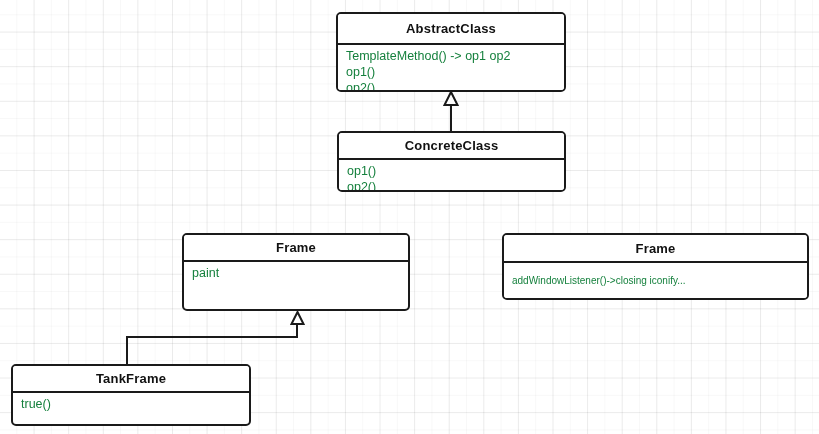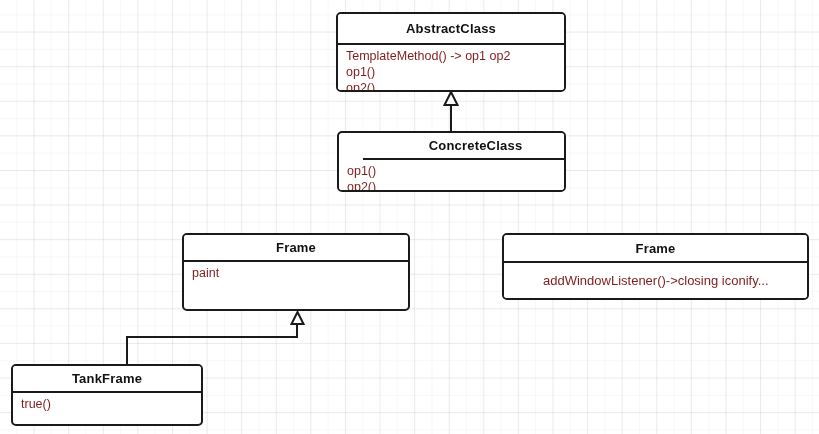--- a/index.html
+++ b/index.html
@@ -45,30 +45,29 @@
     background: #ffffff;
   }
   .uml-body {
     box-sizing: border-box;
     padding: 3px 8px 2px 8px;
     background: #ffffff;
   }
   .uml-body .member {
     font-size: 12.5px;
     line-height: 16px;
-    color: #7f1d1d;
+    color: #15803d;
     white-space: nowrap;
   }
   .uml-body.centered {
     display: flex;
     align-items: center;
   }
   .uml-body.centered .member {
-    font-size: 13px;
-    margin-left: 31px;
+    font-size: 10px;
   }
 
   
   .conn {
     position: absolute;
     background: #1a1a1a;
   }
   .conn-v { width: 2px; }
   .conn-h { height: 2px; }
   .arrow-wrap { position: absolute; }
@@ -84,21 +83,21 @@
       <span>AbstractClass</span>
     </div>
     <div class="uml-body">
       <div class="member">TemplateMethod() -&gt; op1 op2</div>
       <div class="member">op1()</div>
       <div class="member">op2()</div>
     </div>
   </div>
 
   <div class="uml-class" style="left:337px; top:131px; width:229px; height:61px;">
-    <div class="uml-title" style="height:27px;margin-left:24px;">
+    <div class="uml-title" style="height:27px;">
       <span>ConcreteClass</span>
     </div>
     <div class="uml-body">
       <div class="member">op1()</div>
       <div class="member">op2()</div>
     </div>
   </div>
 
   <div class="conn conn-v" style="left:450px; top:104px; width:2px; height:27px;"></div>
   <div class="arrow-wrap" style="left:443px; top:91px;">
@@ -118,21 +117,21 @@
 
   <div class="uml-class" style="left:502px; top:233px; width:307px; height:67px;">
     <div class="uml-title" style="height:28px;">
       <span>Frame</span>
     </div>
     <div class="uml-body centered" style="height:35px;">
       <div class="member">addWindowListener()-&gt;closing iconify...</div>
     </div>
   </div>
 
-  <div class="uml-class" style="left:11px; top:364px; width:192px; height:62px;">
+  <div class="uml-class" style="left:11px; top:364px; width:240px; height:62px;">
     <div class="uml-title" style="height:27px;">
       <span>TankFrame</span>
     </div>
     <div class="uml-body">
       <div class="member">true()</div>
     </div>
   </div>
 
   <div class="conn conn-v" style="left:126px; top:336px; width:2px; height:29px;"></div>
   <div class="conn conn-h" style="left:126px; top:336px; width:172px; height:2px;"></div>

